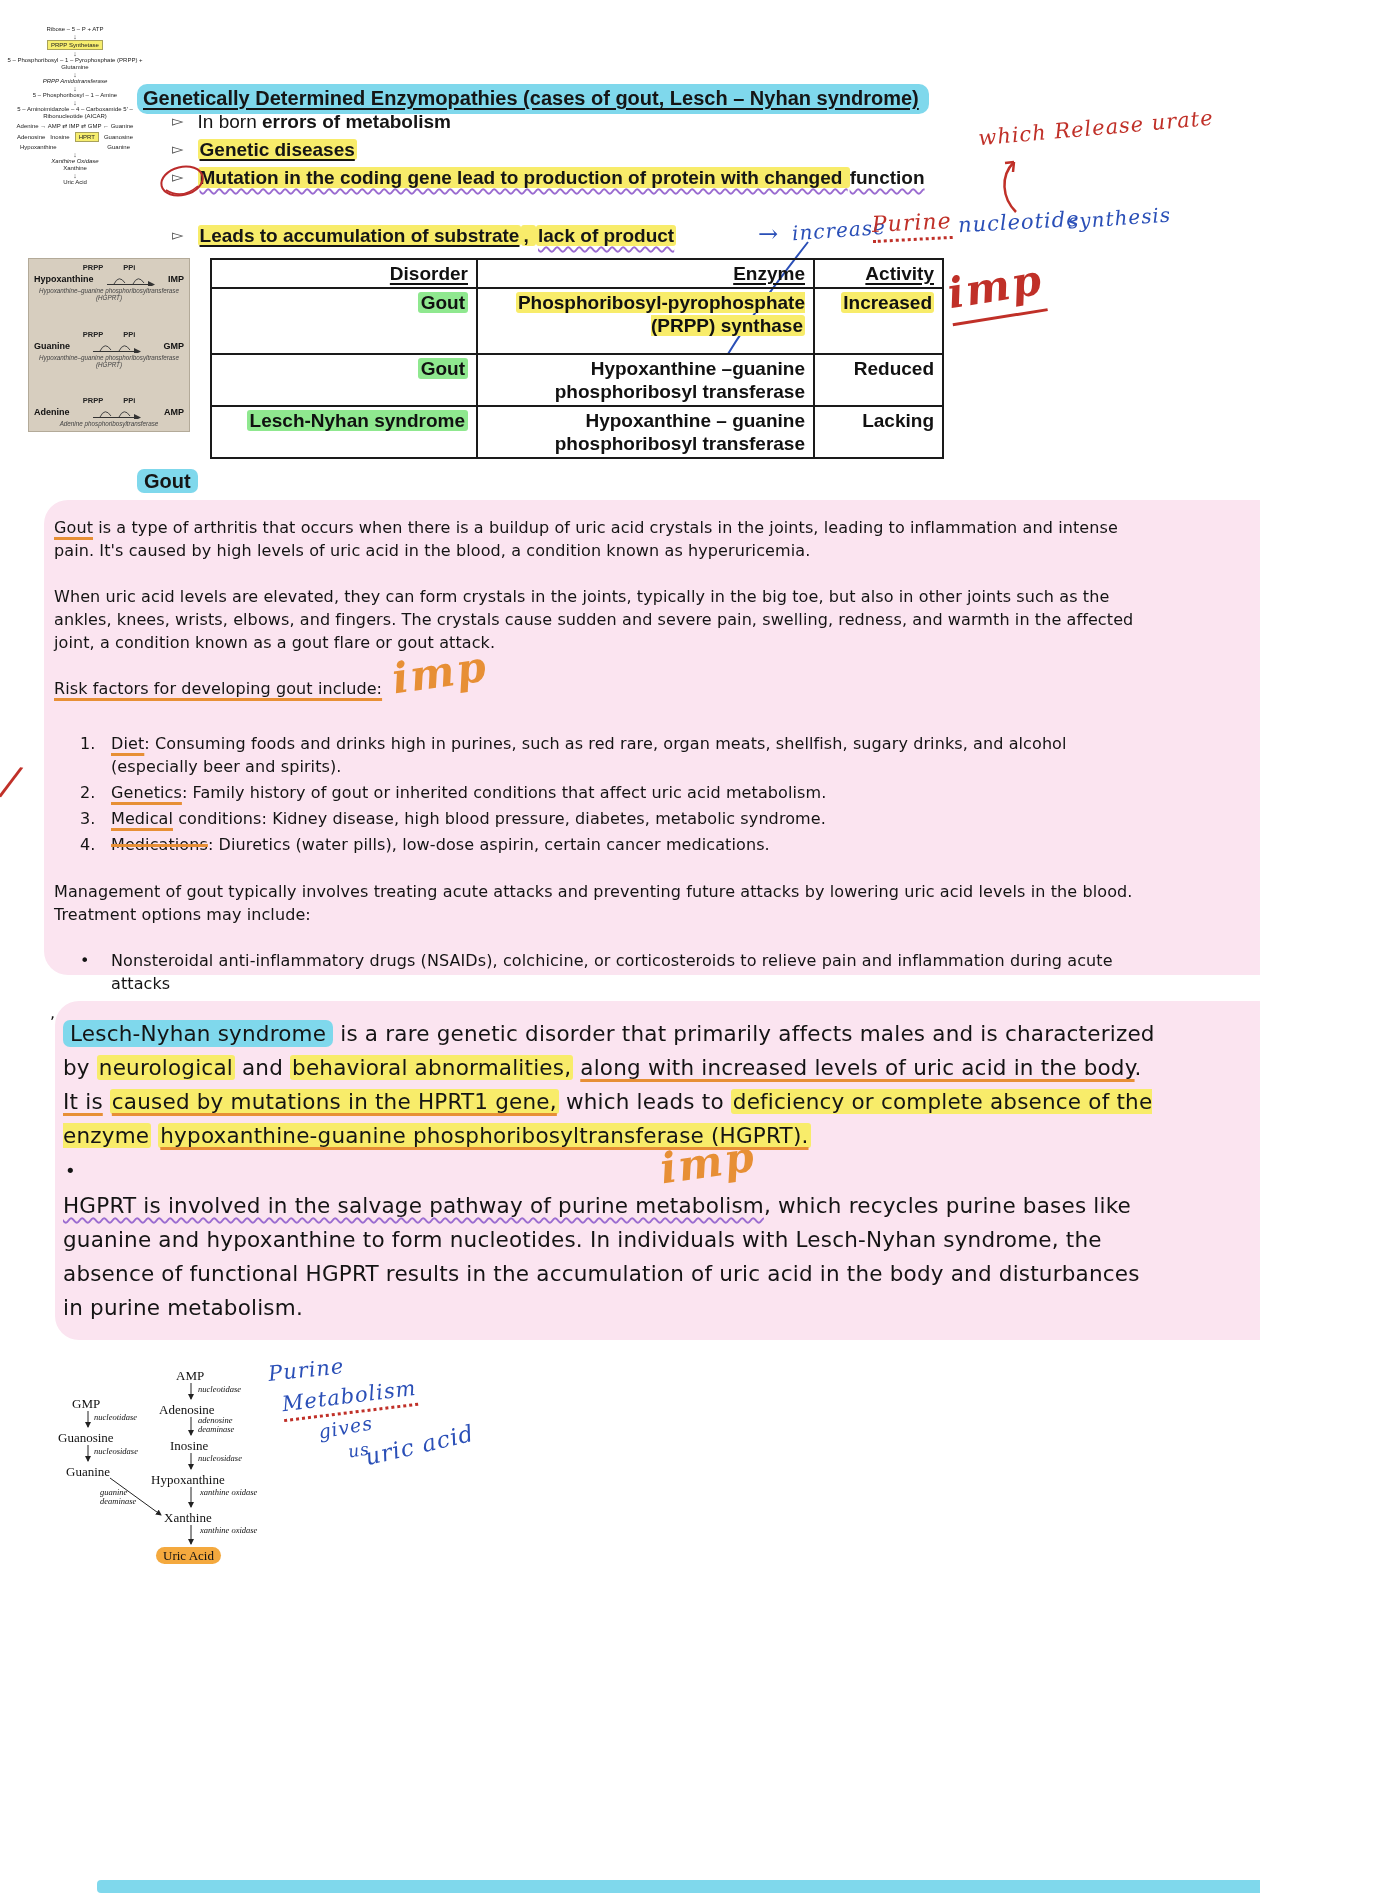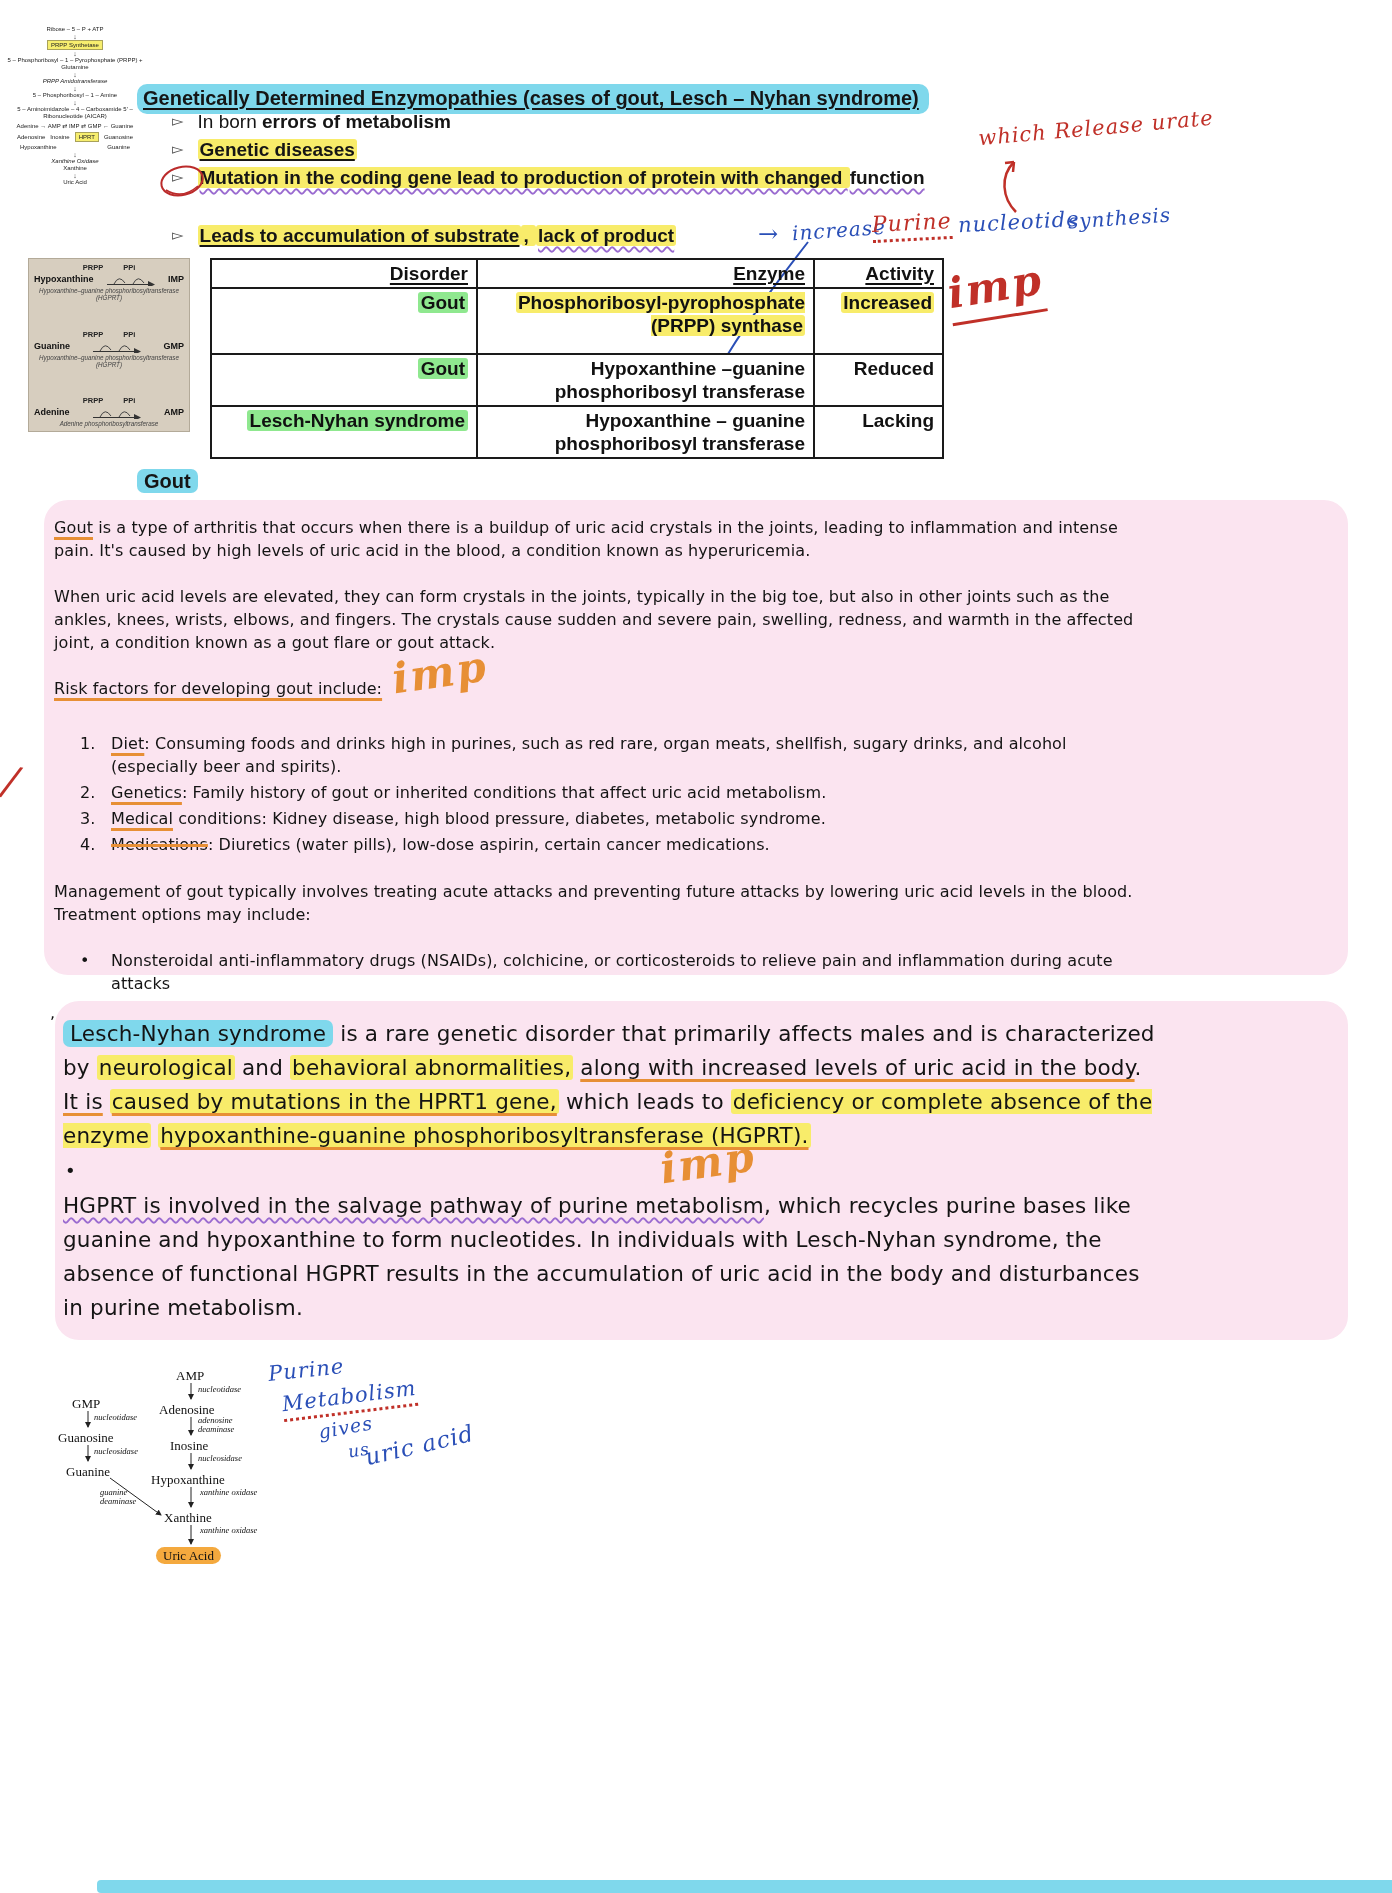--- a/index.html
+++ b/index.html
@@ -1,17 +1,17 @@
 <!DOCTYPE html>
 <html><head>
 <meta charset="utf-8">
 <style>
   *{box-sizing:border-box}
   body{margin:0;background:#fff;font-family:"Liberation Sans",sans-serif;color:#151515}
-  .page{position:relative;width:1392px;height:1893px;background:#fff;overflow:hidden}
+  .page{position:relative;width:1260px;height:1893px;background:#fff;overflow:hidden}
   .abs{position:absolute}
 
   
   .hl-c{background:#7fd8ec;border-radius:7px;padding:1px 7px}
   .hl-y{background:#f8ec6a;border-radius:3px;padding:0 2px}
   .hl-g{background:#8fe88f;border-radius:3px;padding:0 3px}
   .u-k{text-decoration:underline;text-decoration-thickness:1.5px;text-underline-offset:3px}
   .u-o{text-decoration:underline;text-decoration-color:#e78f35;text-decoration-thickness:2.5px;text-underline-offset:4px}
   .u-w{text-decoration:underline wavy #9a6bd0;text-decoration-thickness:1.5px;text-underline-offset:4px}
   .st-o{text-decoration:line-through;text-decoration-color:#e78f35;text-decoration-thickness:2.5px}

